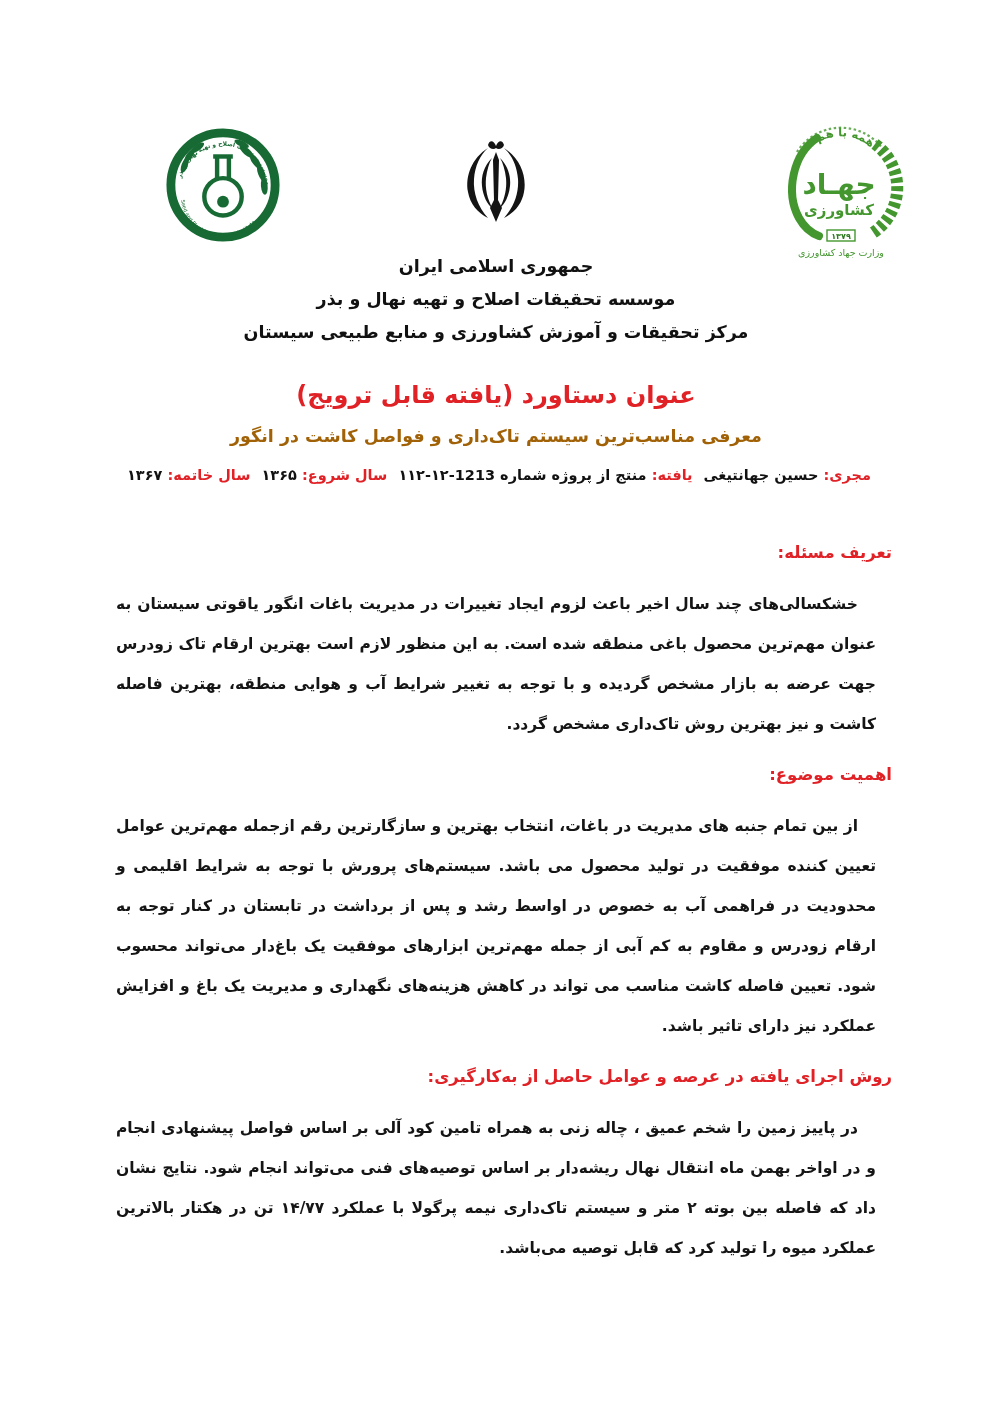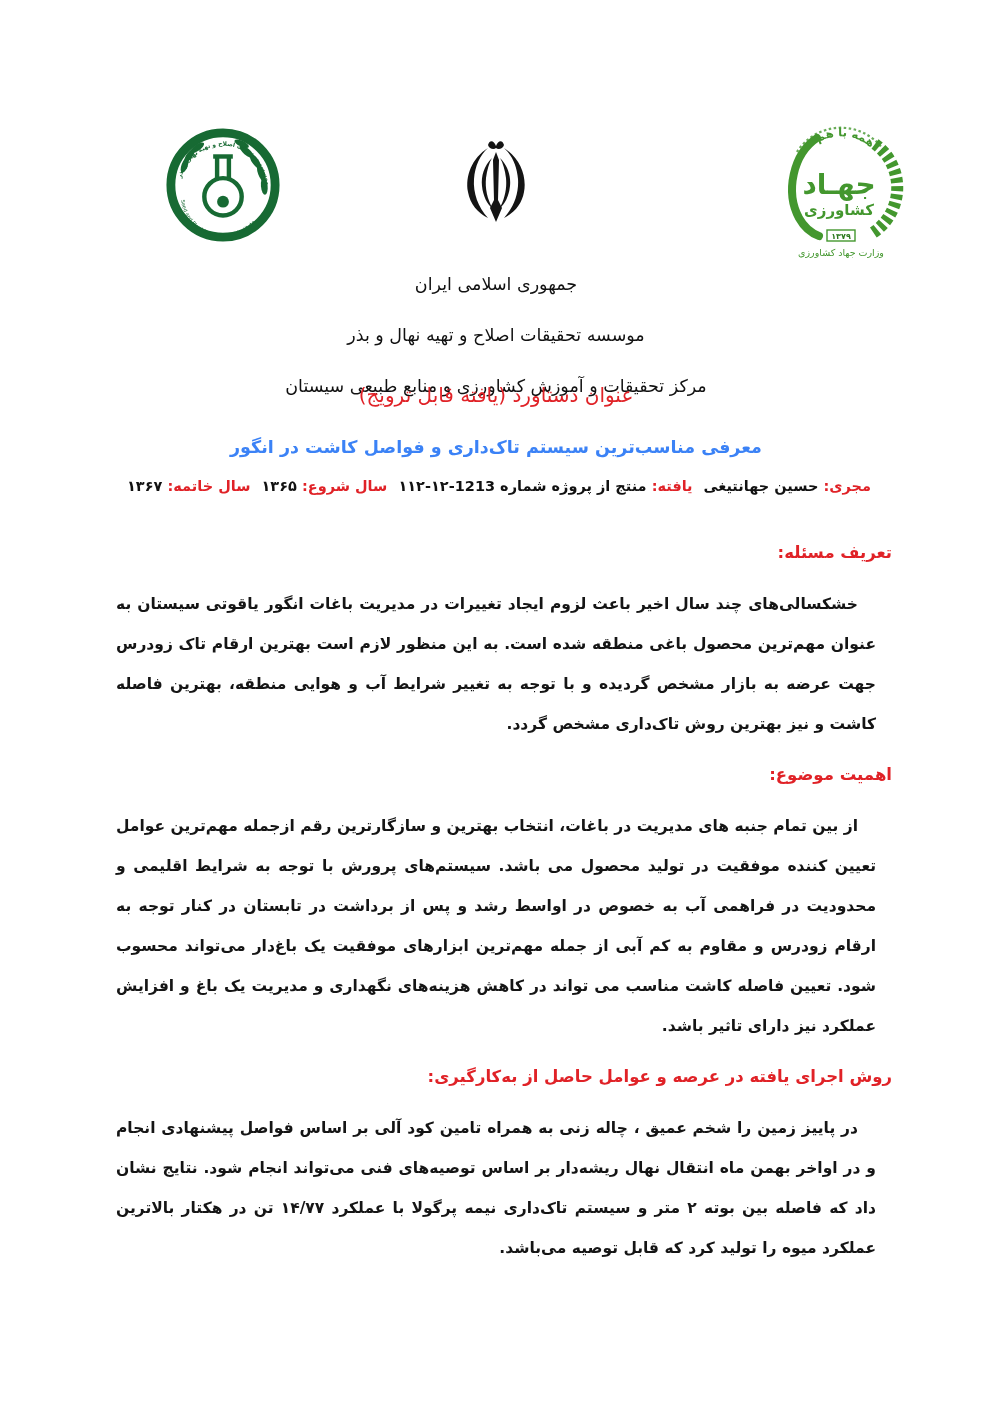--- a/index.html
+++ b/index.html
@@ -8,24 +8,24 @@
     background:#ffffff;overflow:hidden;
     font-family:"DejaVu Sans",sans-serif;color:#161616;
   }
   
   .logos{position:absolute;top:112px;left:100px;right:100px;height:156px;}
   .logo-left{position:absolute;left:64px;top:14px;width:118px;height:118px;}
   .logo-center{position:absolute;left:50%;transform:translateX(-50%);top:24px;width:72px;height:92px;}
   .logo-right{position:absolute;right:-18px;top:0;width:138px;height:150px;}
   
   .org-block{position:absolute;top:250px;left:0;width:100%;text-align:center;direction:rtl;}
-  .org-line{font-size:17.5px;font-weight:normal;line-height:33px;color:#111;margin-top:18px;}
+  .org-line{font-size:17.5px;font-weight:bold;line-height:33px;color:#111;}
   .title-block{position:absolute;top:380px;left:0;width:100%;text-align:center;direction:rtl;}
-  .red-title{color:var(--red);font-size:20px;font-weight:normal;line-height:30px;}
-  .subtitle{font-size:17.5px;font-weight:bold;line-height:30px;margin-top:22px;color:#3b82f6;}
+  .red-title{color:var(--red);font-size:24px;font-weight:bold;line-height:30px;}
+  .subtitle{font-size:17.5px;font-weight:bold;line-height:30px;margin-top:11px;color:#a16207;}
   .meta-line{margin-top:12px;font-size:14.5px;font-weight:bold;line-height:24px;}
   .meta-label{color:var(--red);}
   .meta-value{color:#111;}
   .meta-pair{margin-left:6px;text-align:center;}
   
   .content{position:absolute;top:532px;right:100px;width:792px;direction:rtl;}
   .section-heading{
     color:var(--red);font-weight:bold;font-size:16.5px;line-height:30px;
     text-align:right;margin:6px 0 4px 0;
   }

